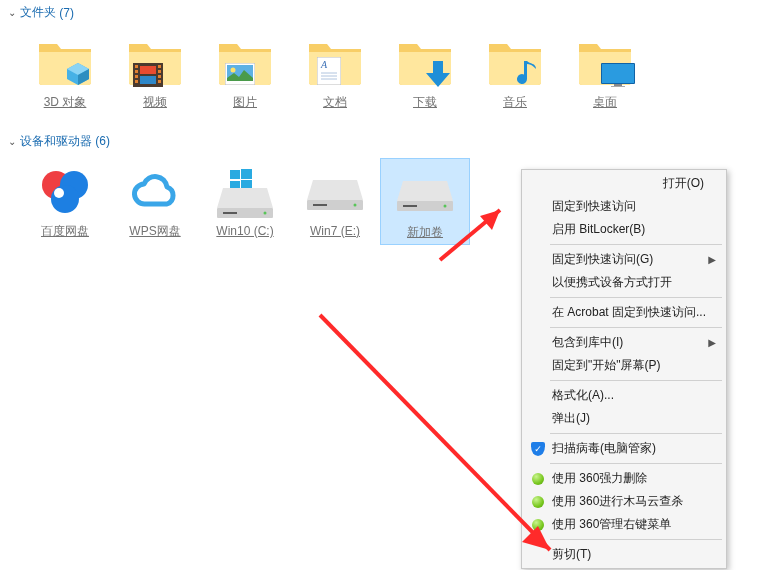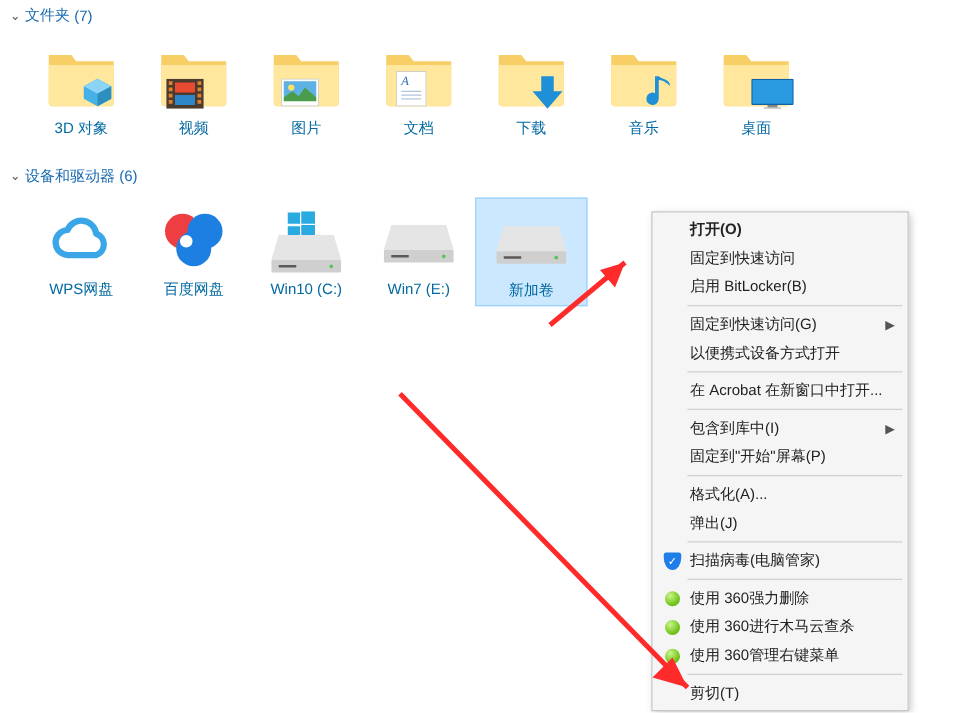--- a/index.html
+++ b/index.html
@@ -46,22 +46,23 @@
   width: 64px;
   height: 58px;
   margin: 0 auto 4px auto;
   display: flex;
   align-items: center;
   justify-content: center;
   position: relative;
 }
 .label {
   font-size: 12px;
-  color: #0369a1;
+  color: #737373;
   line-height: 1.3;
+  text-decoration: underline;
 }
 
 
 .folder-svg { width: 56px; height: 48px; }
 .folder-back { fill: #f8ce67; }
 .folder-front { fill: #ffe79e; }
 
 .overlay-cube { position: absolute; right: 6px; bottom: 4px; }
 .overlay-film { position: absolute; left: 10px; bottom: 4px; }
 .overlay-photo { position: absolute; left: 12px; bottom: 6px; }
@@ -102,21 +103,21 @@
   font-size: 12px;
 }
 .menu-item {
   display: flex;
   align-items: center;
   padding: 3px 20px 3px 28px;
   color: #222;
   position: relative;
   white-space: nowrap;
 }
-.menu-item.bold { font-weight: bold; }
+.menu-item.bold { font-weight: normal; justify-content: flex-end; }
 .menu-item .submenu-arrow {
   position: absolute;
   right: 8px;
   font-size: 10px;
   color: #555;
 }
 .menu-sep {
   height: 1px;
   background: #d0d0d0;
   margin: 3px 2px 3px 26px;
@@ -275,37 +276,37 @@
 <div class="section-header">
   <span class="chevron">⌄</span>
   <span>设备和驱动器</span>
   <span>&nbsp;(<span>6</span>)</span>
 </div>
 
 <div class="item-grid">
 
   <div class="item">
     <div class="icon-wrap">
-      <svg class="wps-cloud" viewBox="0 0 56 48">
-          <path d="M40 20a12 12 0 0 0-23-3 10 10 0 0 0 1 20h22a9 9 0 0 0 0-17z" fill="none" stroke="#3aa6e8" stroke-width="5" stroke-linejoin="round"></path>
-        </svg>
-    </div>
-    <div class="label">WPS网盘</div>
-  </div>
-
-  <div class="item">
-    <div class="icon-wrap">
       <svg class="baidu-svg" viewBox="0 0 54 48">
           <circle cx="18" cy="18" r="14" fill="#ef3e42"></circle>
           <circle cx="36" cy="18" r="14" fill="#1d7fe2"></circle>
           <circle cx="27" cy="32" r="14" fill="#1d7fe2"></circle>
           <circle cx="21" cy="26" r="5" fill="#fff"></circle>
         </svg>
     </div>
     <div class="label">百度网盘</div>
+  </div>
+
+  <div class="item">
+    <div class="icon-wrap">
+      <svg class="wps-cloud" viewBox="0 0 56 48">
+          <path d="M40 20a12 12 0 0 0-23-3 10 10 0 0 0 1 20h22a9 9 0 0 0 0-17z" fill="none" stroke="#3aa6e8" stroke-width="5" stroke-linejoin="round"></path>
+        </svg>
+    </div>
+    <div class="label">WPS网盘</div>
   </div>
 
   <div class="item">
     <div class="icon-wrap">
       <div class="win-tile">
         <svg width="22" height="22" viewBox="0 0 22 22">
             <rect x="0" y="1" width="10" height="9" fill="#29aae1"></rect>
             <rect x="11" y="0" width="11" height="10" fill="#29aae1"></rect>
             <rect x="0" y="12" width="10" height="9" fill="#29aae1"></rect>
             <rect x="11" y="11" width="11" height="11" fill="#29aae1"></rect>
@@ -361,21 +362,21 @@
     <div class="menu-sep"></div>
     <div class="menu-item">
       <span>固定到快速访问(G)</span>
       <span class="submenu-arrow">▶</span>
     </div>
     <div class="menu-item">
       <span>以便携式设备方式打开</span>
     </div>
     <div class="menu-sep"></div>
     <div class="menu-item">
-      <span>在 Acrobat 在新窗口中打开...</span>
+      <span>在 Acrobat 固定到快速访问...</span>
     </div>
     <div class="menu-sep"></div>
     <div class="menu-item">
       <span>包含到库中(I)</span>
       <span class="submenu-arrow">▶</span>
     </div>
     <div class="menu-item">
       <span>固定到"开始"屏幕(P)</span>
     </div>
     <div class="menu-sep"></div>

